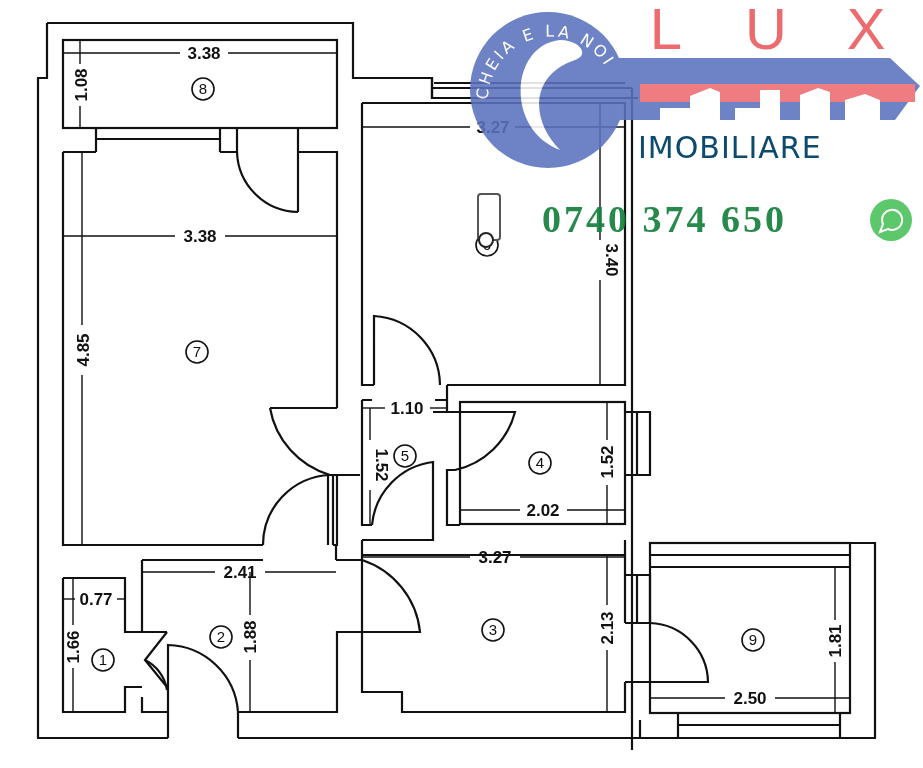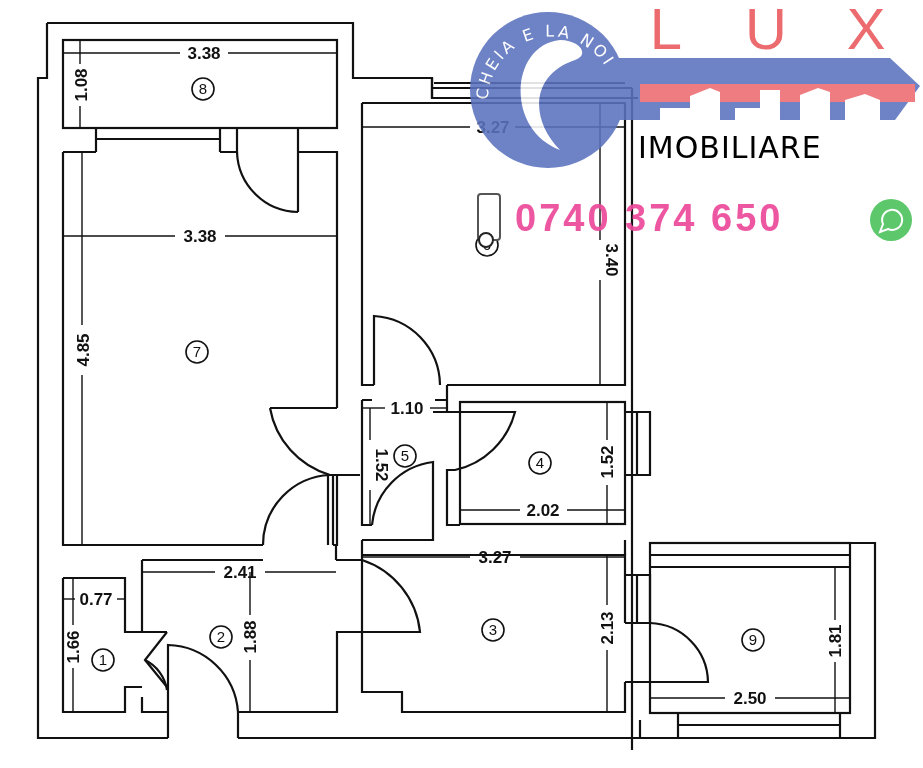--- a/index.html
+++ b/index.html
@@ -2,22 +2,22 @@
 <html><head>
 <meta charset="utf-8">
 <style>
   html, body { margin: 0; padding: 0; background: #ffffff; }
   body { width: 923px; height: 768px; position: relative; overflow: hidden; font-family: "Liberation Sans", sans-serif; }
   #plan { position: absolute; left: 0; top: 0; width: 923px; height: 768px; }
   .dim { font-family: "Liberation Sans", sans-serif; font-weight: bold; font-size: 17px; fill: #111; }
   .rlabel { font-family: "Liberation Sans", sans-serif; font-size: 15px; fill: #111; }
   .logo-lux { position: absolute; left: 636px; top: 0px; width: 260px; display: flex; justify-content: space-between; font-family: "Liberation Sans", sans-serif; font-size: 58px; line-height: 58px; font-weight: normal; color: #ec6b6f; letter-spacing: 0; }
   .logo-lux span { display: inline-block; width: 60px; text-align: center; }
-  .logo-sub { position: absolute; left: 638px; top: 130px; font-family: "DejaVu Sans", sans-serif; font-size: 30px; color: #000000; letter-spacing: 1px; }
-  .phone { position: absolute; left: 515px; top: 197px; font-family: Liberation Sans, sans-serif; font-weight: bold; font-size: 38px; color: #ec4899; letter-spacing: 3px; opacity: 0.92; }
+  .logo-sub { position: absolute; left: 638px; top: 130px; font-family: "DejaVu Sans", sans-serif; font-size: 30px; color: #0c4a6e; letter-spacing: 1px; }
+  .phone { position: absolute; left: 542px; top: 197px; font-family: Liberation Serif, serif; font-weight: bold; font-size: 38px; color: #15803d; letter-spacing: 3px; opacity: 0.92; }
 </style>
 </head>
 <body>
 
 <svg id="plan" viewBox="0 0 923 768" xmlns="http://www.w3.org/2000/svg">
   <g stroke="#111" stroke-width="2.2" fill="none">
 
     <path d="M47,23 L353,23 L353,78 L432,78 L432,98 L638,98 M47,23 L47,78 L38,78 L38,738 L168,738 M238,738 L640,738 L640,720 M353,78 L362,78"></path>
 
     <rect x="63" y="40" width="274" height="88"></rect>

